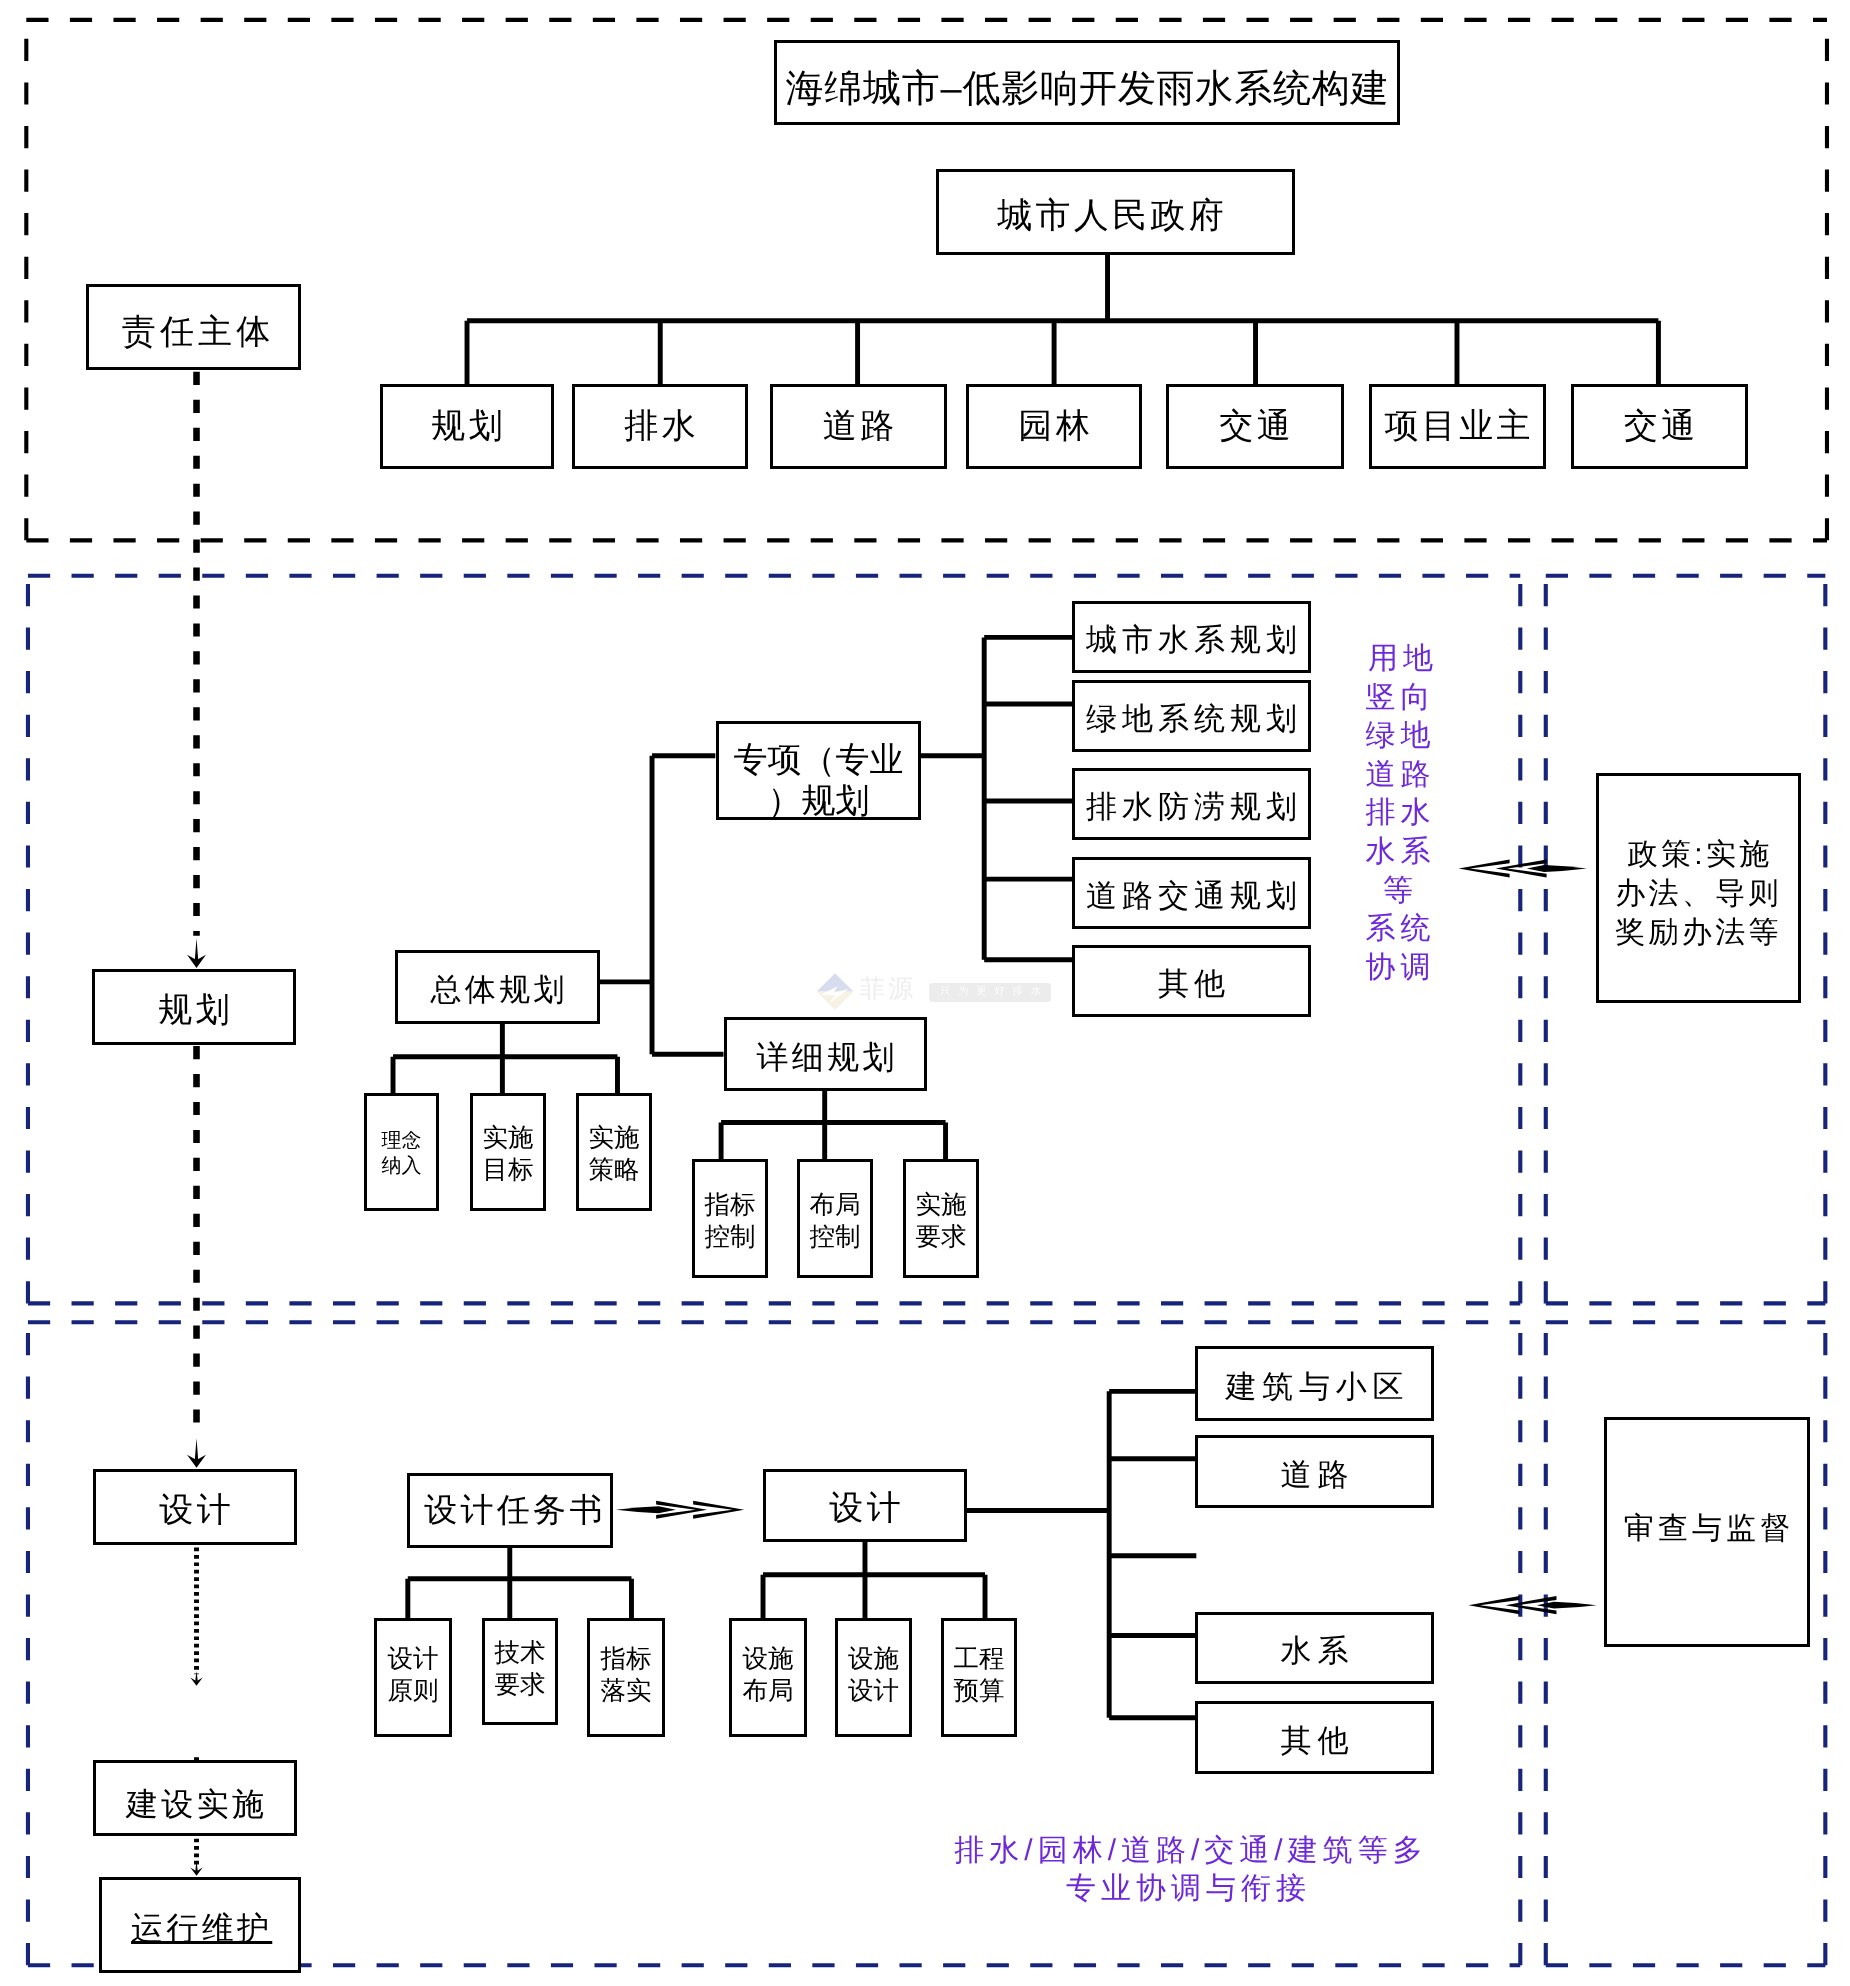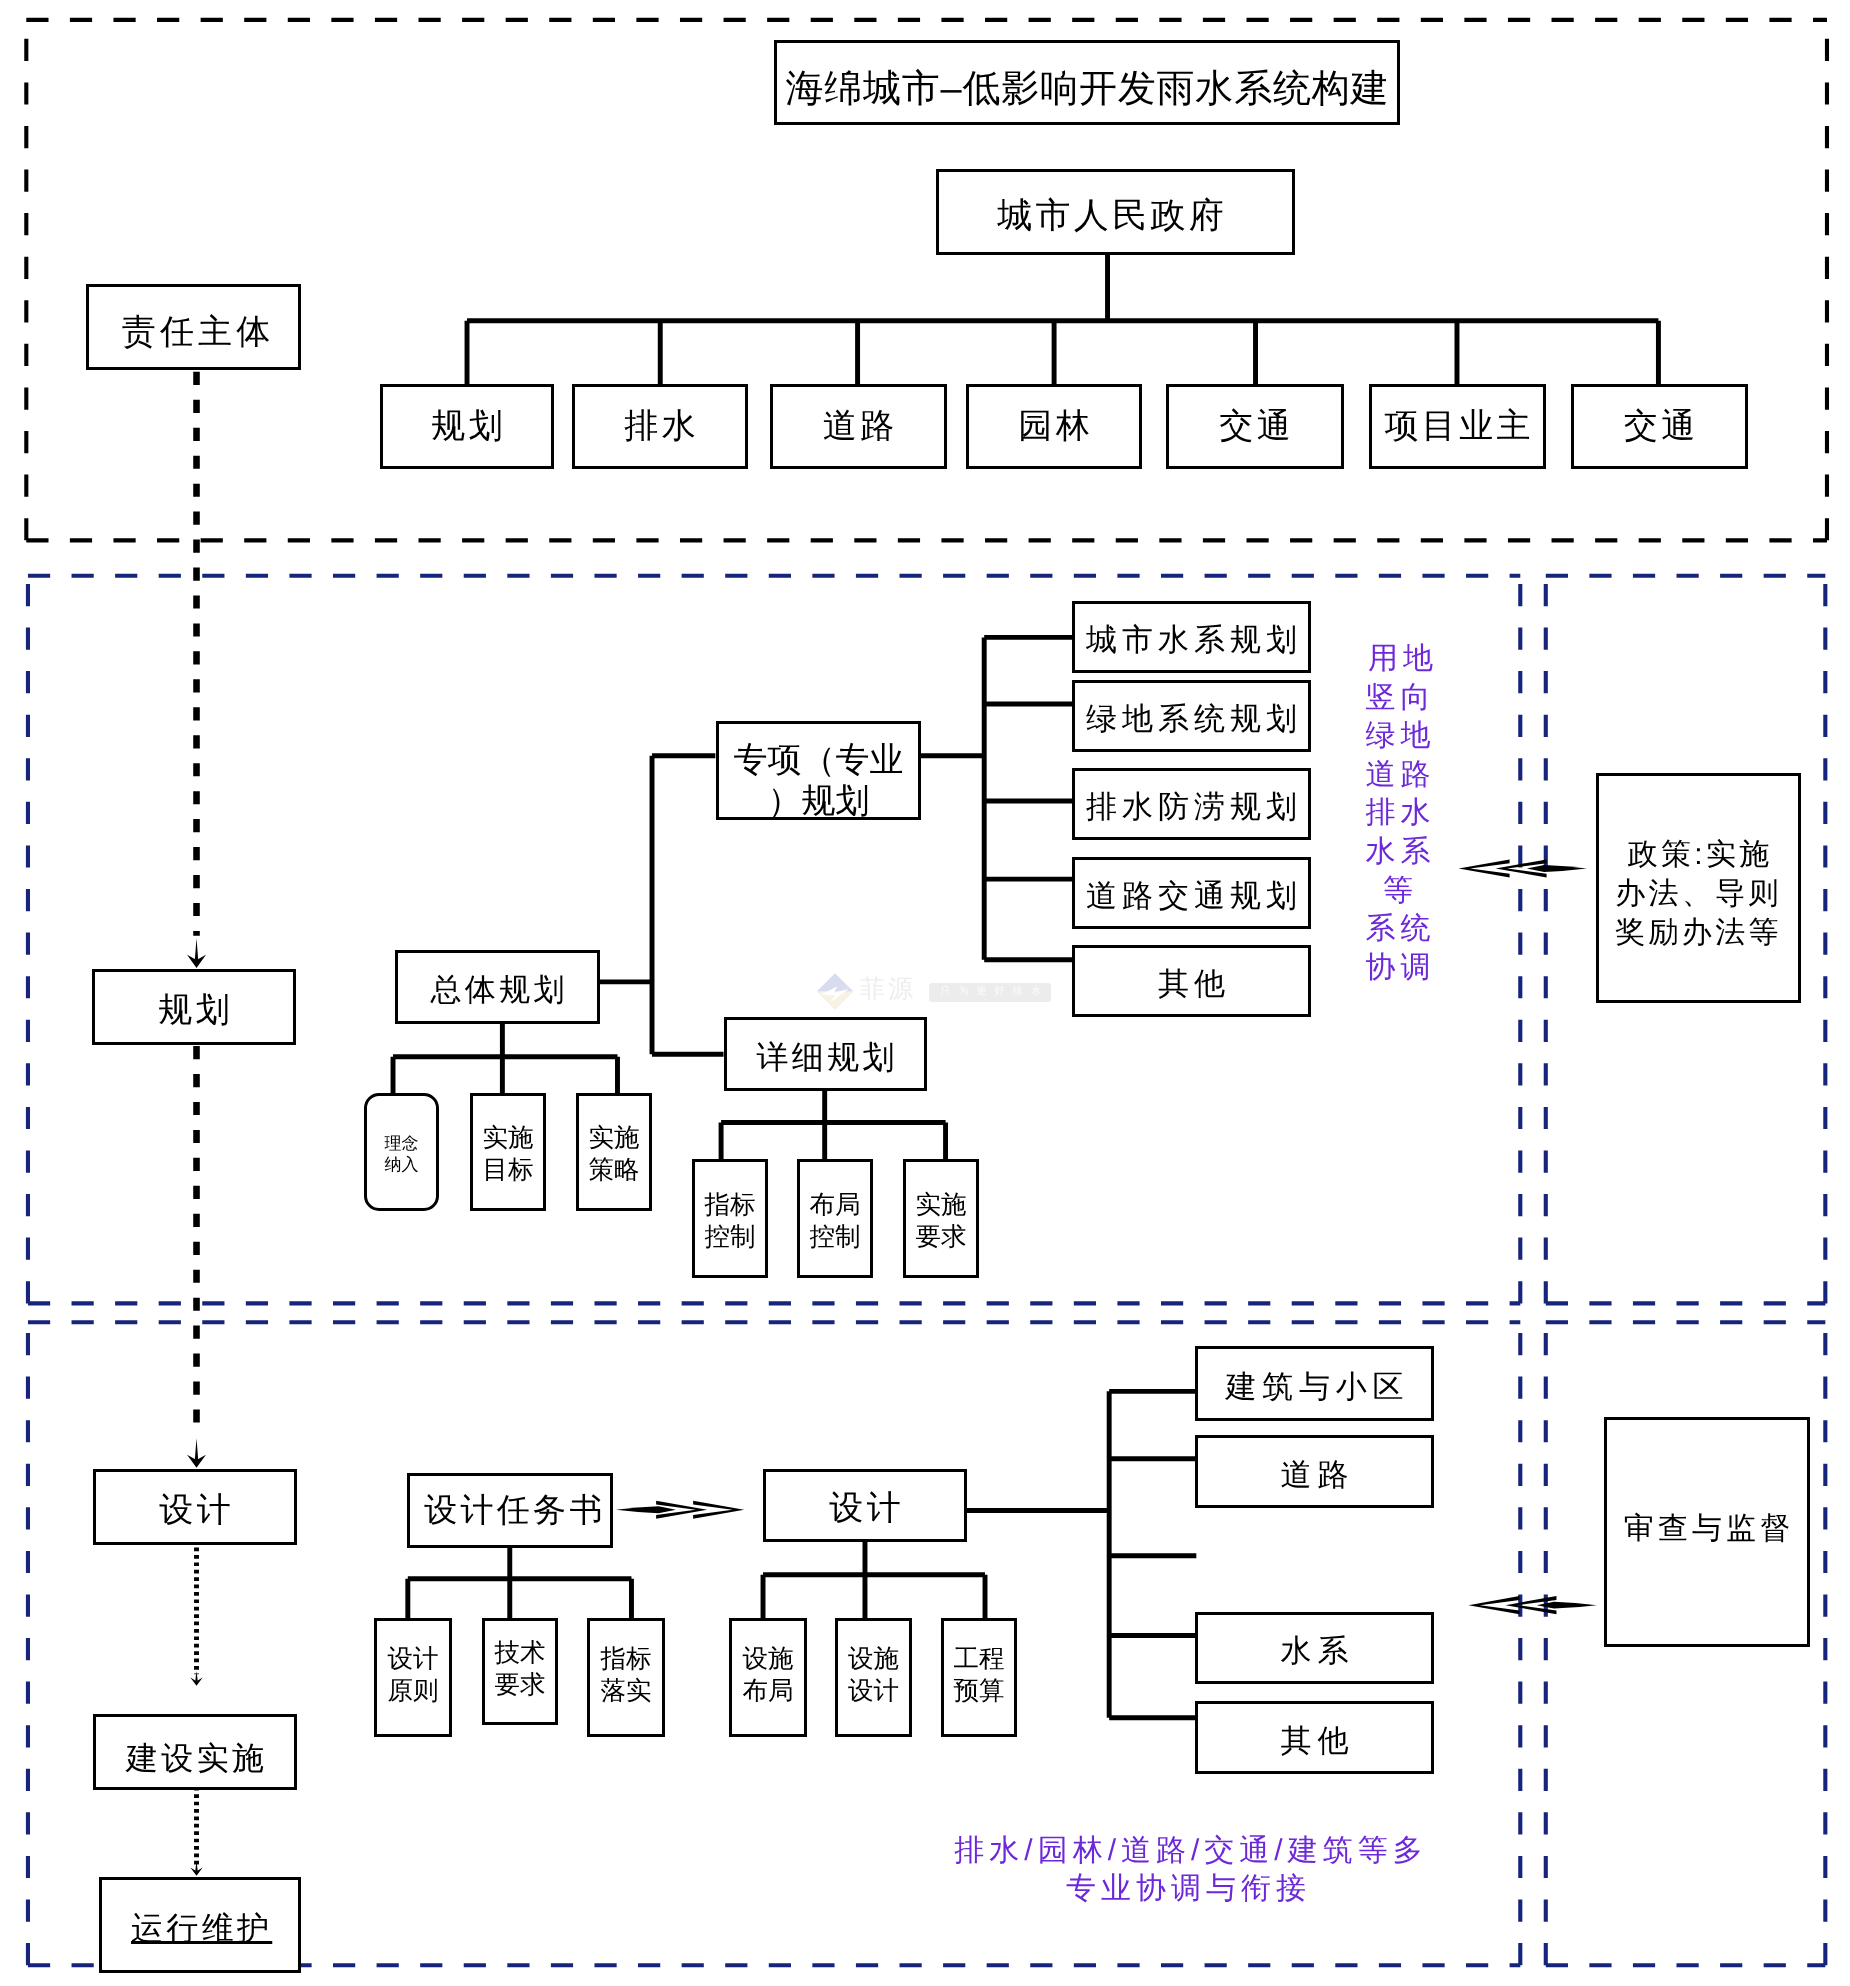--- a/index.html
+++ b/index.html
@@ -147,35 +147,35 @@
               font-family:'Liberation Sans',sans-serif;line-height:1;">菲源</div>
   <div style="position:absolute;left:127px;top:17.3px;font-size:10px;color:#fcfcfc;letter-spacing:8.2px;
               font-family:'Liberation Sans',sans-serif;line-height:1;">只为更好排水</div>
 </div>
 
 <div class="node" style="left:774px;top:40px;width:626px;height:85px;font-size:38px;--ls:0.8px;white-space:nowrap;padding-top:14px;">海绵城市–低影响开发雨水系统构建</div>
 
 <div class="node" style="left:86px;top:284px;width:215px;height:86px;font-size:34px;--ls:4.1px;padding-left:5px;padding-top:10.7px;">责任主体</div>
 <div class="node" style="left:92px;top:969px;width:204px;height:76px;font-size:34px;--ls:3.3px;">规划</div>
 <div class="node" style="left:93px;top:1469px;width:204px;height:76px;font-size:34px;--ls:3.3px;">设计</div>
-<div class="node" style="left:93px;top:1714px;width:204px;height:76px;font-size:32px;--ls:3.3px;padding-top:13px;">建设实施</div>
+<div class="node" style="left:93px;top:1760px;width:204px;height:76px;font-size:32px;--ls:3.3px;padding-top:13px;">建设实施</div>
 <div class="node" style="left:99px;top:1877px;width:202px;height:96px;font-size:32px;text-decoration:underline;--ls:3.3px;">运行维护</div>
 
 <div class="node" style="left:936px;top:169px;width:359px;height:86px;font-size:35px;--ls:3.3px;padding-right:10px;padding-top:7.4px;">城市人民政府</div>
 
 <div class="node" style="left:380px;top:384px;width:174px;height:85px;font-size:34px;--ls:3.3px;padding-top:5.8px;padding-bottom:5.8px;">规划</div>
 <div class="node" style="left:572px;top:384px;width:176px;height:85px;font-size:34px;--ls:3.3px;padding-top:5.8px;padding-bottom:5.8px;">排水</div>
 <div class="node" style="left:770px;top:384px;width:177px;height:85px;font-size:34px;--ls:3.3px;padding-top:5.8px;padding-bottom:5.8px;">道路</div>
 <div class="node" style="left:966px;top:384px;width:176px;height:85px;font-size:34px;--ls:3.3px;padding-top:5.8px;padding-bottom:5.8px;">园林</div>
 <div class="node" style="left:1166px;top:384px;width:178px;height:85px;font-size:34px;--ls:3.3px;padding-top:5.8px;padding-bottom:5.8px;">交通</div>
 <div class="node" style="left:1369px;top:384px;width:177px;height:85px;font-size:34px;--ls:3.3px;padding-top:5.8px;padding-bottom:5.8px;">项目业主</div>
 <div class="node" style="left:1571px;top:384px;width:177px;height:85px;font-size:34px;--ls:3.3px;padding-top:5.8px;padding-bottom:5.8px;">交通</div>
 
 <div class="node" style="left:395px;top:950px;width:205px;height:74px;font-size:31px;--ls:3.3px;">总体规划</div>
-<div class="node" style="left:364px;top:1093px;width:75px;height:118px;font-size:17px;line-height:1.26;padding-top:11.5px;padding-bottom:6.6px;border-radius:15px;">理念
+<div class="node" style="left:364px;top:1093px;width:75px;height:118px;font-size:20px;line-height:1.26;padding-top:11.5px;padding-bottom:6.6px;">理念
 纳入</div>
 <div class="node" style="left:470px;top:1093px;width:76px;height:118px;font-size:25.5px;line-height:1.26;padding-top:11.5px;padding-bottom:6.6px;">实施
 目标</div>
 <div class="node" style="left:576px;top:1093px;width:76px;height:118px;font-size:25.5px;line-height:1.26;padding-top:11.5px;padding-bottom:6.6px;">实施
 策略</div>
 
 <div class="node" style="left:716px;top:721px;width:205px;height:99px;font-size:34px;line-height:1.2;padding-top:20px;">专项（专业
 ）规划</div>
 
 <div class="node" style="left:1072px;top:593px;width:239px;height:72px;font-size:31px;margin-top:8px;--ls:5px;">城市水系规划</div>

